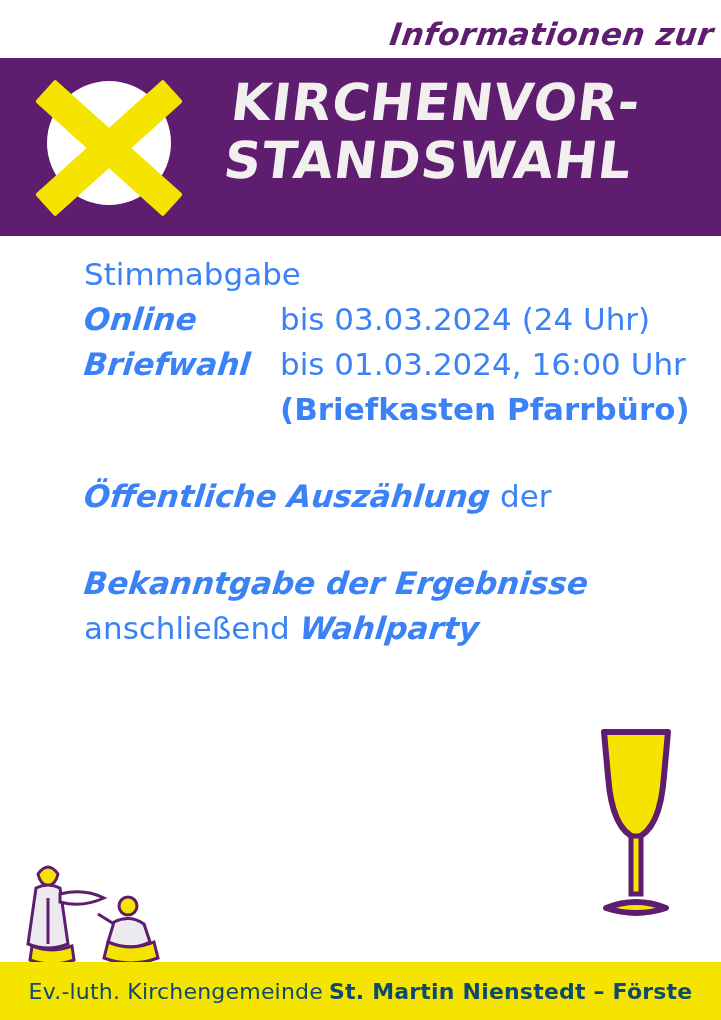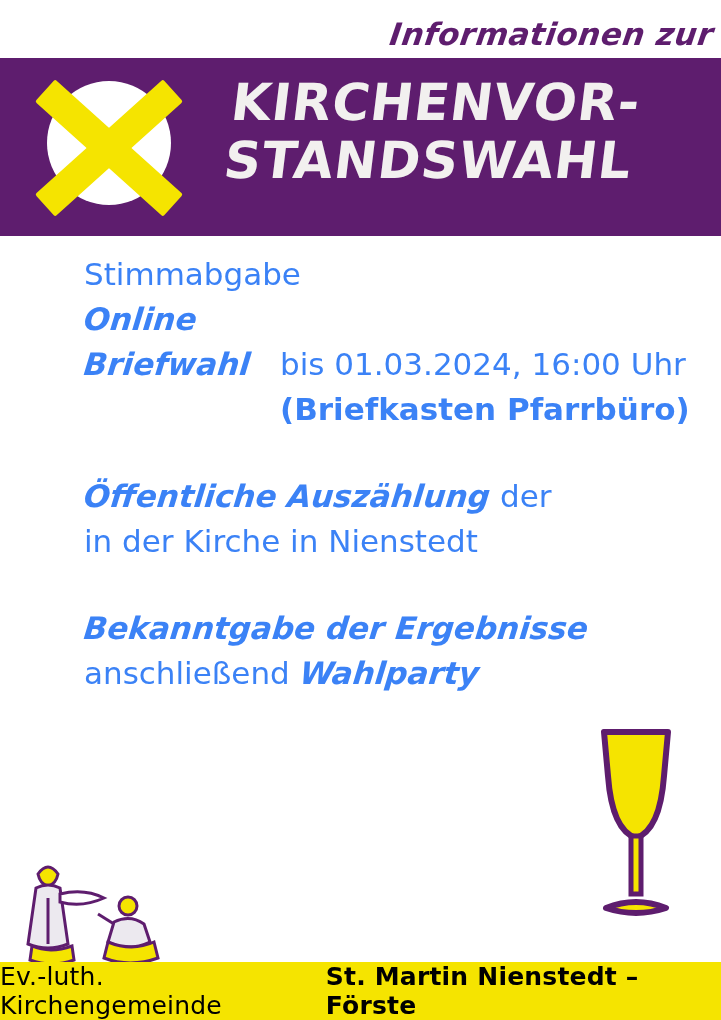--- a/index.html
+++ b/index.html
@@ -159,22 +159,22 @@
   }
   .footer-text {
     position: absolute;
     left: 0;
     bottom: 0;
     width: 721px;
     height: 58px;
     display: flex;
     align-items: center;
     justify-content: center;
-    font-size: 25px;
-    color: #000000;
+    font-size: 22px;
+    color: #0c4a6e;
     letter-spacing: 0.2px;
   }
   .footer-text b { font-weight: bold; }
   .footer-sep { width: 6px; display: inline-block; }
 </style>
 </head>
 <body>
 
 <div class="poster">
 
@@ -194,34 +194,34 @@
     <div>KIRCHENVOR-</div>
     <div>STANDSWAHL</div>
   </div>
 
   <div class="body-text">
 
     <div>Stimmabgabe</div>
 
     <div class="row">
       <span class="lbl-online">Online</span>
+      <span>bis 03.03.2024 (24 Uhr)</span>
     </div>
 
     <div class="row">
       <span class="lbl-brief">Briefwahl</span>
       <span>bis 01.03.2024, 16:00 Uhr</span>
     </div>
 
     <div class="indent">(Briefkasten Pfarrbüro)</div>
 
     <div class="block">
       <div class="para-line">
         <span class="strong-it">Öffentliche Auszählung</span><span> der</span>
       </div>
-      <div class="para-line">in der Kirche in Nienstedt</div>
     </div>
 
     <div class="block">
       <div class="para-line">
         <span class="strong-it">Bekanntgabe der Ergebnisse</span>
       </div>
       <div class="para-line">
         <span>anschließend </span><span class="strong-it">Wahlparty</span>
       </div>
     </div>

